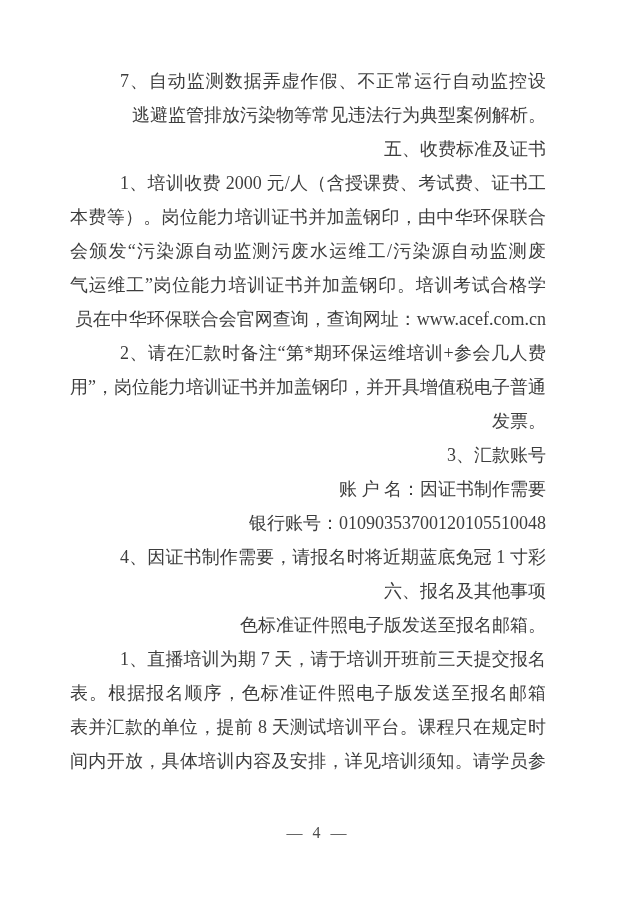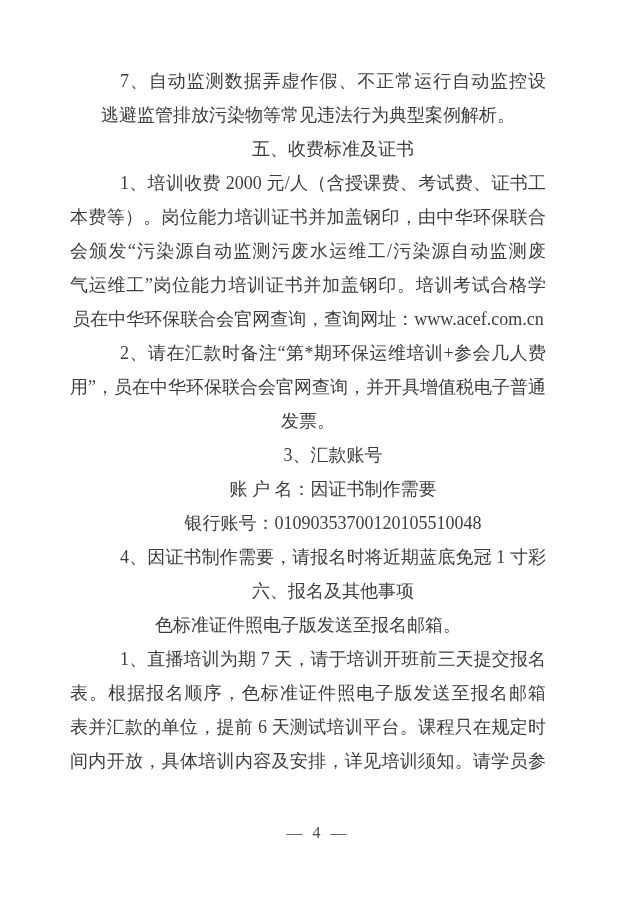--- a/index.html
+++ b/index.html
@@ -21,21 +21,21 @@
     left: 70px;
     top: 64px;
     width: 476px;
   }
   .line {
     font-size: 18px;
     line-height: 34px;
     height: 34px;
     overflow: hidden;
     white-space: normal;
-    text-align: center;
+    text-align: right;
   }
   .indent {
     text-indent: 50px;
   }
   .justify {
     text-align: justify;
     text-align-last: justify;
     text-justify: inter-character;
   }
   .footer {
@@ -56,30 +56,30 @@
   <div class="doc">
     <div class="line indent justify">7、自动监测数据弄虚作假、不正常运行自动监控设施、</div>
     <div class="line">逃避监管排放污染物等常见违法行为典型案例解析。</div>
     <div class="line indent">五、收费标准及证书</div>
     <div class="line indent justify">1、培训收费 2000 元/人（含授课费、考试费、证书工</div>
     <div class="line justify">本费等）。岗位能力培训证书并加盖钢印，由中华环保联合</div>
     <div class="line justify">会颁发“污染源自动监测污废水运维工/污染源自动监测废</div>
     <div class="line justify">气运维工”岗位能力培训证书并加盖钢印。培训考试合格学</div>
     <div class="line">员在中华环保联合会官网查询，查询网址：www.acef.com.cn</div>
     <div class="line indent justify">2、请在汇款时备注“第*期环保运维培训+参会几人费</div>
-    <div class="line justify">用”，员在中华环保联合会官网查询，并开具增值税电子普通</div>
+    <div class="line justify">用”，岗位能力培训证书并加盖钢印，并开具增值税电子普通</div>
     <div class="line">发票。</div>
     <div class="line indent">3、汇款账号</div>
     <div class="line indent">账 户 名：因证书制作需要</div>
     <div class="line indent">银行账号：01090353700120105510048</div>
     <div class="line indent justify">4、因证书制作需要，请报名时将近期蓝底免冠 1 寸彩</div>
     <div class="line indent">六、报名及其他事项</div>
     <div class="line">色标准证件照电子版发送至报名邮箱。</div>
     <div class="line indent justify">1、直播培训为期 7 天，请于培训开班前三天提交报名</div>
     <div class="line justify">表。根据报名顺序，色标准证件照电子版发送至报名邮箱</div>
-    <div class="line justify">表并汇款的单位，提前 6 天测试培训平台。课程只在规定时</div>
+    <div class="line justify">表并汇款的单位，提前 8 天测试培训平台。课程只在规定时</div>
     <div class="line justify">间内开放，具体培训内容及安排，详见培训须知。请学员参</div>
   </div>
 
   <div class="footer">
     <span>— 4 —</span>
   </div>
 </div>
 
 </body></html>

